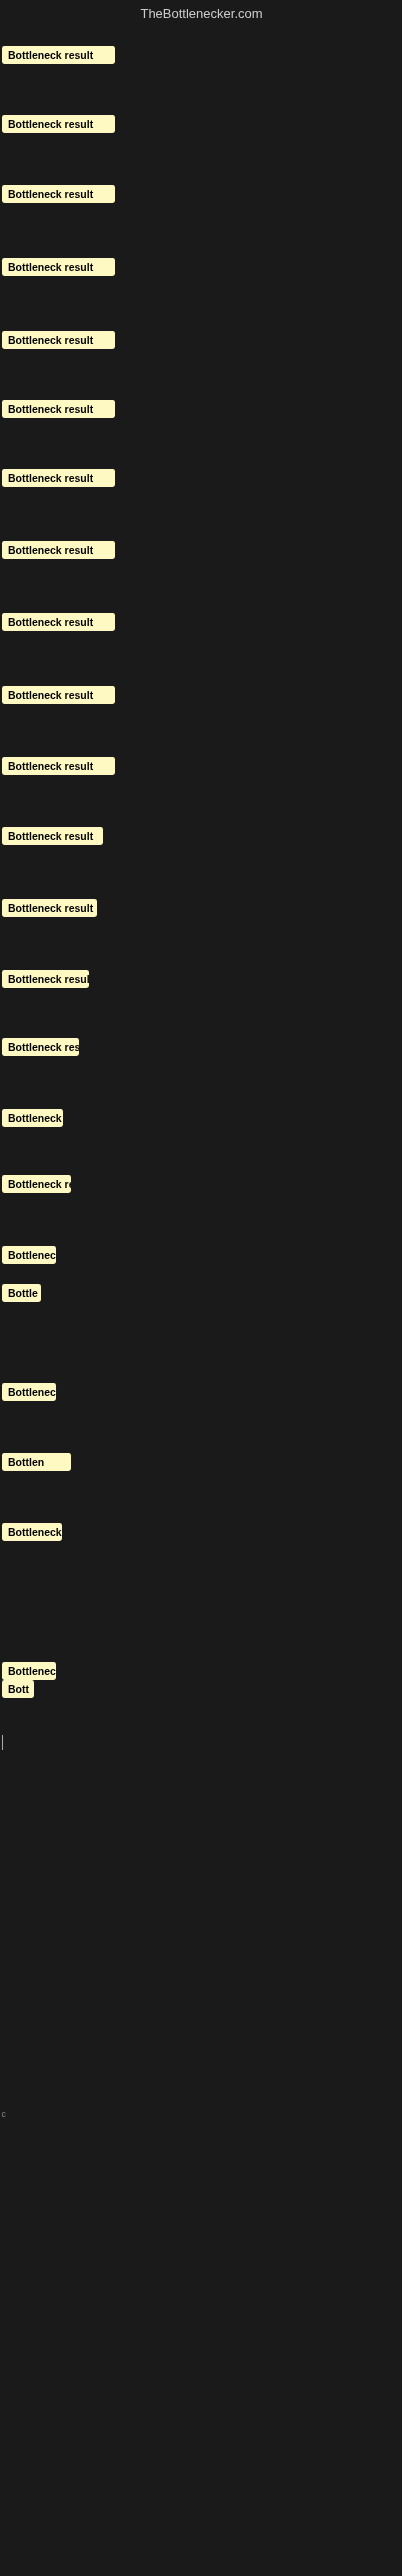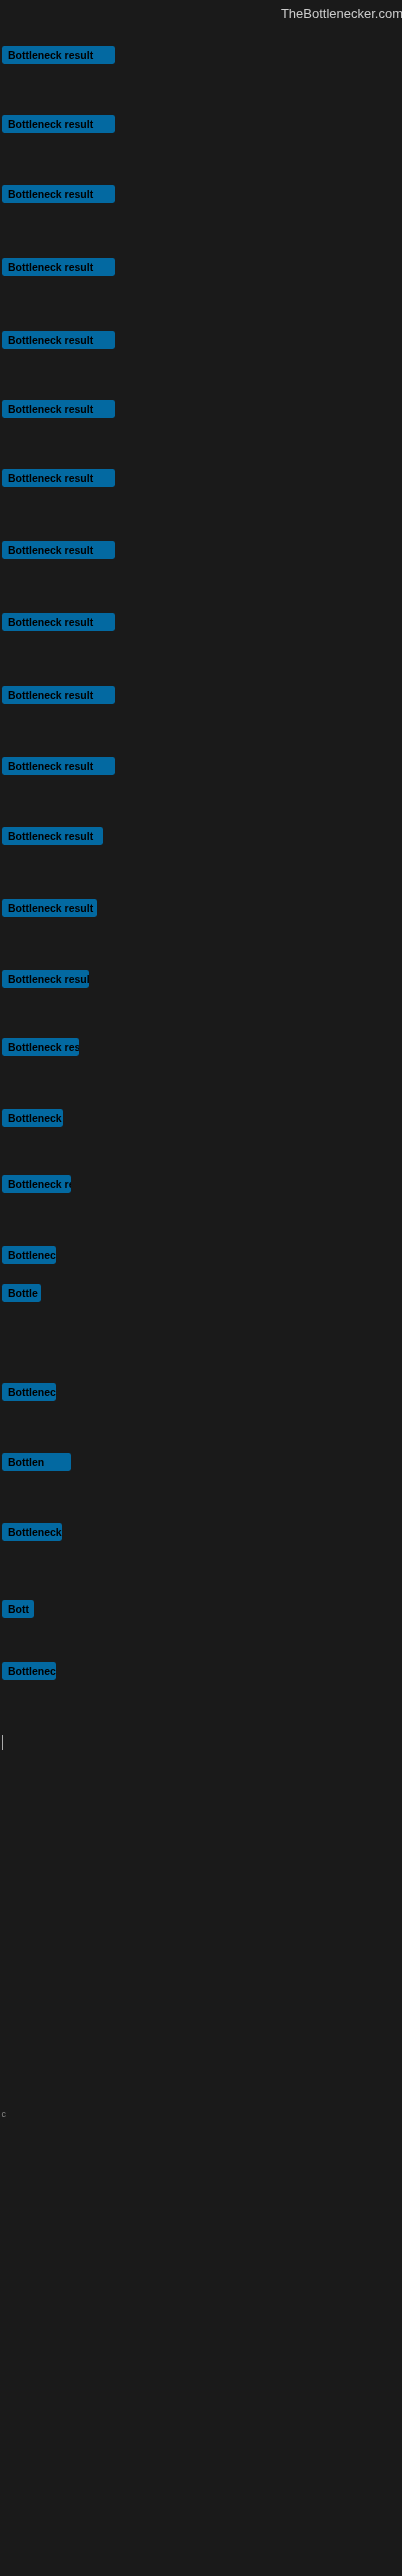--- a/index.html
+++ b/index.html
@@ -10,30 +10,30 @@
 
     body {
       width: 403px;
       min-height: 2576px;
       background-color: #1a1a1a;
       font-family: Arial, sans-serif;
       position: relative;
     }
 
     .site-title {
-      text-align: right;
+      text-align: center;
       color: #cccccc;
       font-size: 13px;
       padding: 6.4px 0;
       font-weight: normal;
     }
 
     .bottleneck-badge {
       display: inline-block;
-      background-color: #0369a1;
+      background-color: #fef9c3;
       color: #000000;
       font-size: 10.5px;
       font-weight: bold;
       padding: 3.2px 6.4px;
       border-radius: 2.4px;
       white-space: nowrap;
       overflow: hidden;
     }
   </style>
 </head>
@@ -126,21 +126,21 @@
   </div>
 
   <div style="position: absolute; top: 1453px; left: 1.6px;">
     <span class="bottleneck-badge" style="width: 69px; display: inline-block; overflow: hidden;">Bottlen</span>
   </div>
 
   <div style="position: absolute; top: 1523px; left: 1.6px;">
     <span class="bottleneck-badge" style="width: 60px; display: inline-block; overflow: hidden;">Bottleneck</span>
   </div>
 
-  <div style="position: absolute; top: 1600px; left: 1.6px;">
+  <div style="position: absolute; top: 1680px; left: 1.6px;">
     <span class="bottleneck-badge" style="width: 32px; display: inline-block; overflow: hidden;">Bott</span>
   </div>
 
   <div style="position: absolute; top: 1662px; left: 1.6px;">
     <span class="bottleneck-badge" style="width: 54px; display: inline-block; overflow: hidden;">Bottlenec</span>
   </div>
 
   <div style="position: absolute; top: 1735px; left: 1.6px; width: 1.6px; height: 14.5px; background-color: #aaaaaa;"></div>
 
   <div style="position: absolute; top: 2109px; left: 1.6px; color: #888888; font-size: 8.9px; font-family: Arial, sans-serif;">c</div>

